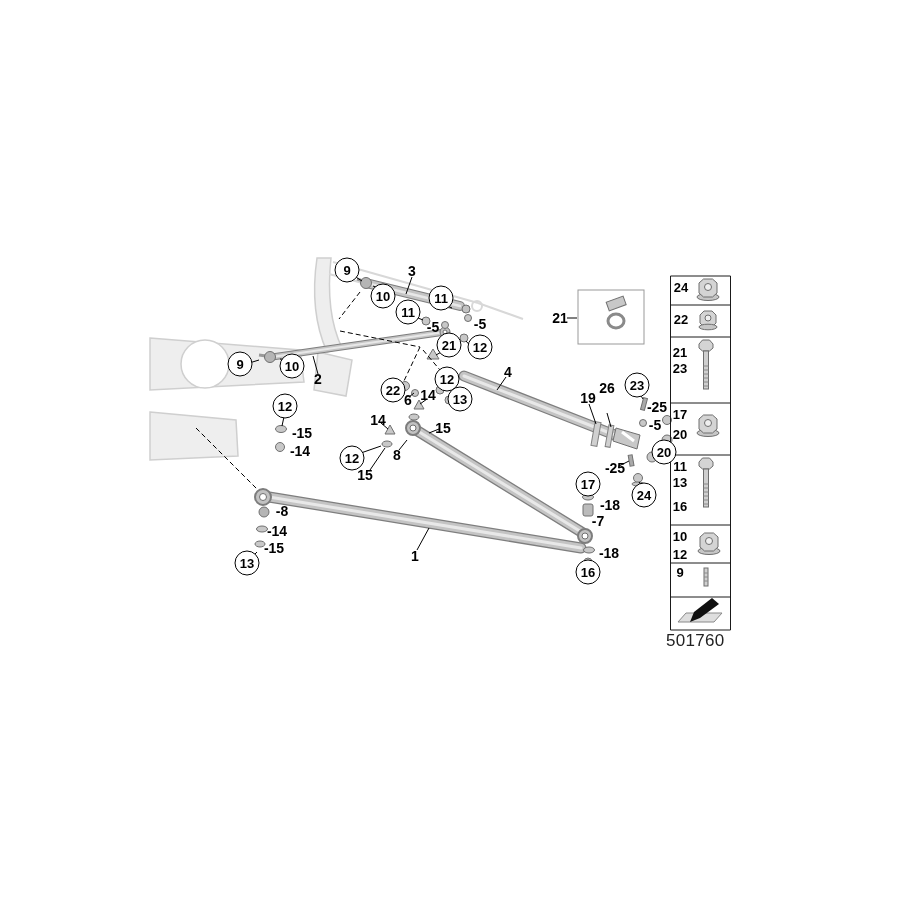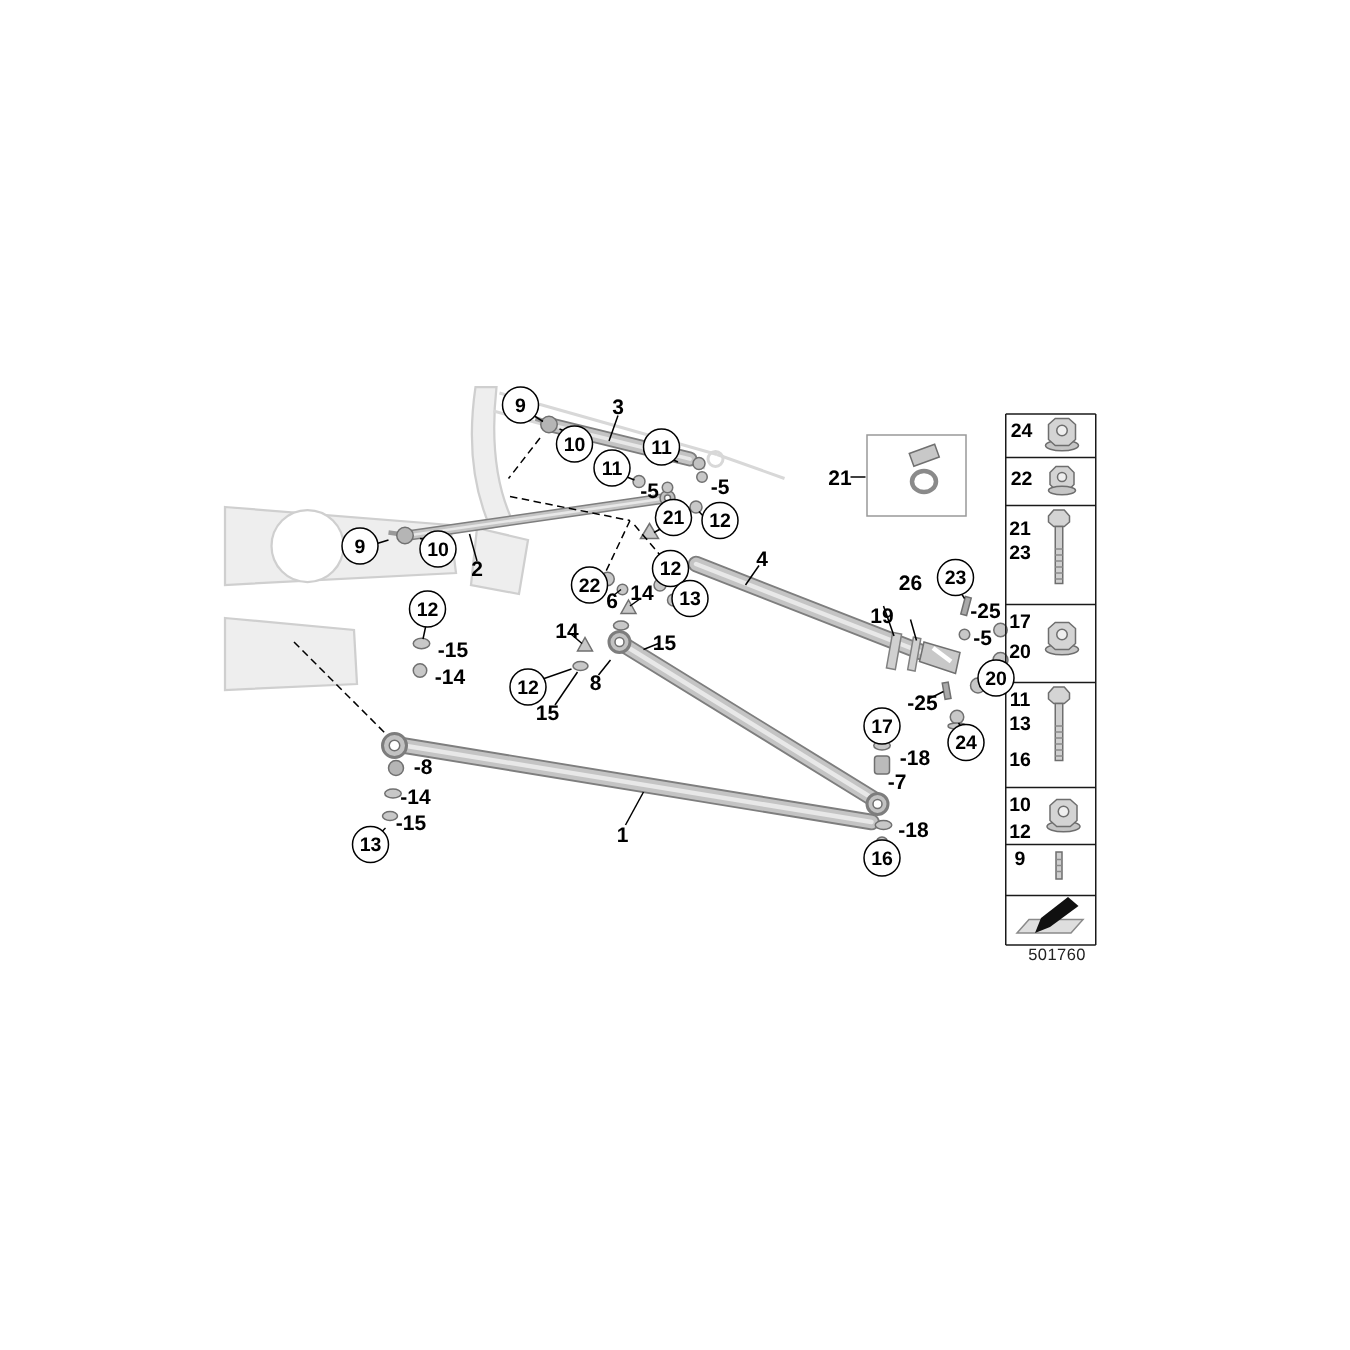--- a/index.html
+++ b/index.html
@@ -15,21 +15,21 @@
   }
   .callout.circled{
     width:23px;height:23px;border:1.6px solid #000;border-radius:50%;
     background:#fff;display:flex;align-items:center;justify-content:center;
     font-size:13px;
   }
   .callout.legend-num{font-size:13px;}
   #leader-layer line{stroke:#000;stroke-width:1;}
   .footer-number{
     position:absolute;left:666px;top:631px;width:58px;text-align:right;
-    font-size:11px;color:#222;letter-spacing:0.3px;
+    font-size:17px;color:#222;letter-spacing:0.3px;
   }
 </style>
 </head>
 <body>
 
 <div class="stage">
 
   <svg class="diagram" width="900" height="900" viewBox="0 0 900 900">
     <defs>
       <g id="ic-flange-nut">
@@ -253,21 +253,21 @@
       <div class="callout plain" style="left: 318px; top: 379px;">2</div>
       <div class="callout plain" style="left: 408px; top: 400px;">6</div>
       <div class="callout plain" style="left: 508px; top: 372px;">4</div>
       <div class="callout plain" style="left: 428px; top: 395px;">14</div>
       <div class="callout plain" style="left: 302px; top: 433px;">-15</div>
       <div class="callout plain" style="left: 300px; top: 451px;">-14</div>
       <div class="callout plain" style="left: 378px; top: 420px;">14</div>
       <div class="callout plain" style="left: 443px; top: 428px;">15</div>
       <div class="callout plain" style="left: 365px; top: 475px;">15</div>
       <div class="callout plain" style="left: 397px; top: 455px;">8</div>
-      <div class="callout plain" style="left: 588px; top: 410px;">19</div>
+      <div class="callout plain" style="left: 588px; top: 398px;">19</div>
       <div class="callout plain" style="left: 607px; top: 388px;">26</div>
       <div class="callout plain" style="left: 657px; top: 407px;">-25</div>
       <div class="callout plain" style="left: 655px; top: 425px;">-5</div>
       <div class="callout plain" style="left: 615px; top: 468px;">-25</div>
       <div class="callout plain" style="left: 610px; top: 505px;">-18</div>
       <div class="callout plain" style="left: 598px; top: 521px;">-7</div>
       <div class="callout plain" style="left: 282px; top: 511px;">-8</div>
       <div class="callout plain" style="left: 277px; top: 531px;">-14</div>
       <div class="callout plain" style="left: 274px; top: 548px;">-15</div>
       <div class="callout plain" style="left: 415px; top: 556px;">1</div>

